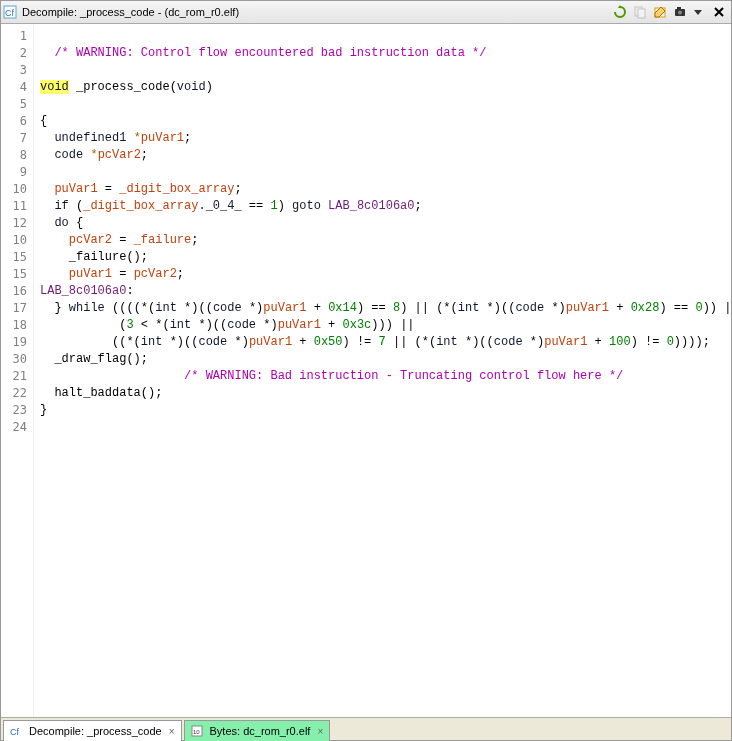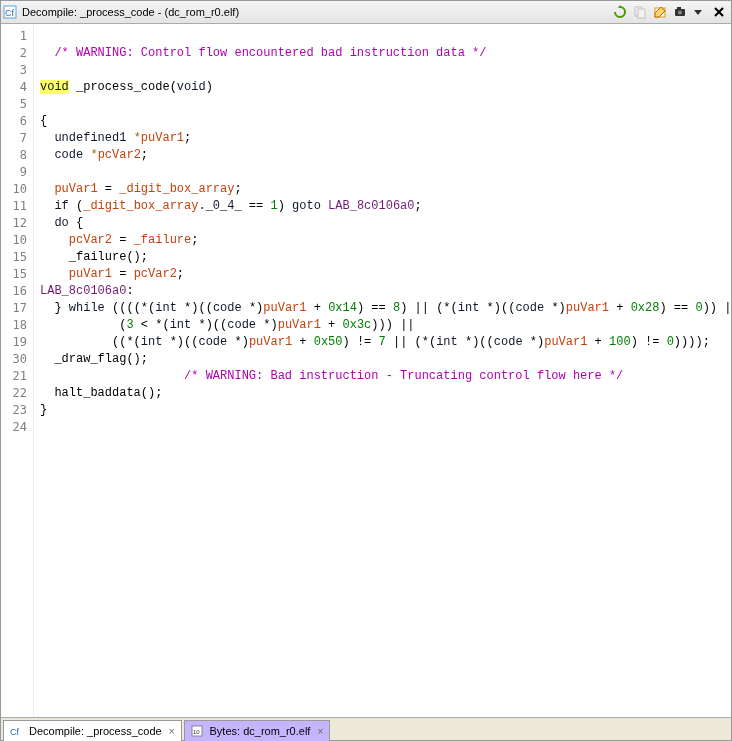--- a/index.html
+++ b/index.html
@@ -6,21 +6,21 @@
 .window{width:732px;height:741px;display:flex;flex-direction:column;border:1px solid #999;box-sizing:border-box}
 .titlebar{height:22px;background:linear-gradient(#f5f5f5,#e4e4e4);border-bottom:1px solid #aaa;display:flex;align-items:center;padding:0 2px;font-size:11px}
 .titlebar .tleft{display:flex;align-items:center;gap:3px;flex:1}
 .titlebar .ttext{white-space:nowrap;overflow:hidden}
 .titlebar .tools{display:flex;align-items:center;gap:4px}
 .iconbox{width:16px;height:16px;display:flex;align-items:center;justify-content:flex-start}
 .codearea{flex:1;display:flex;overflow:hidden;background:#fff}
 .gutter{width:24px;background:#fff;text-align:right;padding:4px 6px 4px 2px;color:#808080;font-family:Consolas,monospace;font-size:12px;line-height:17px;user-select:none;border-right:1px solid #eee}
 .code{flex:1;padding:4px 4px 4px 6px;font-family:Liberation Mono, monospace;font-size:12px;line-height:17px;white-space:pre;overflow:auto}
 .bottomtabs{height:22px;border-top:1px solid #aaa;display:flex;align-items:flex-end;background:#ece9d8;padding-left:2px}
-.tab{display:flex;align-items:center;gap:3px;padding:2px 6px;border:1px solid #999;border-bottom:none;margin-right:2px;font-size:11px;background:#c4b5fd;position:relative;top:1px}
+.tab{display:flex;align-items:center;gap:3px;padding:2px 6px;border:1px solid #999;border-bottom:none;margin-right:2px;font-size:11px;background:#86efac;position:relative;top:1px}
 .tab.active{background:#fff}
 .tab .close{color:#666;margin-left:4px;font-size:10px}
 .kw{color:#0f172a}
 .ident{color:#0f172a}
 .global{color:#c2410c}
 .func{color:#000}
 .num{color:#008000}
 .comment{color:#b000b0}
 .label{color:#701a75}
 .hl{background:#ffff66}

